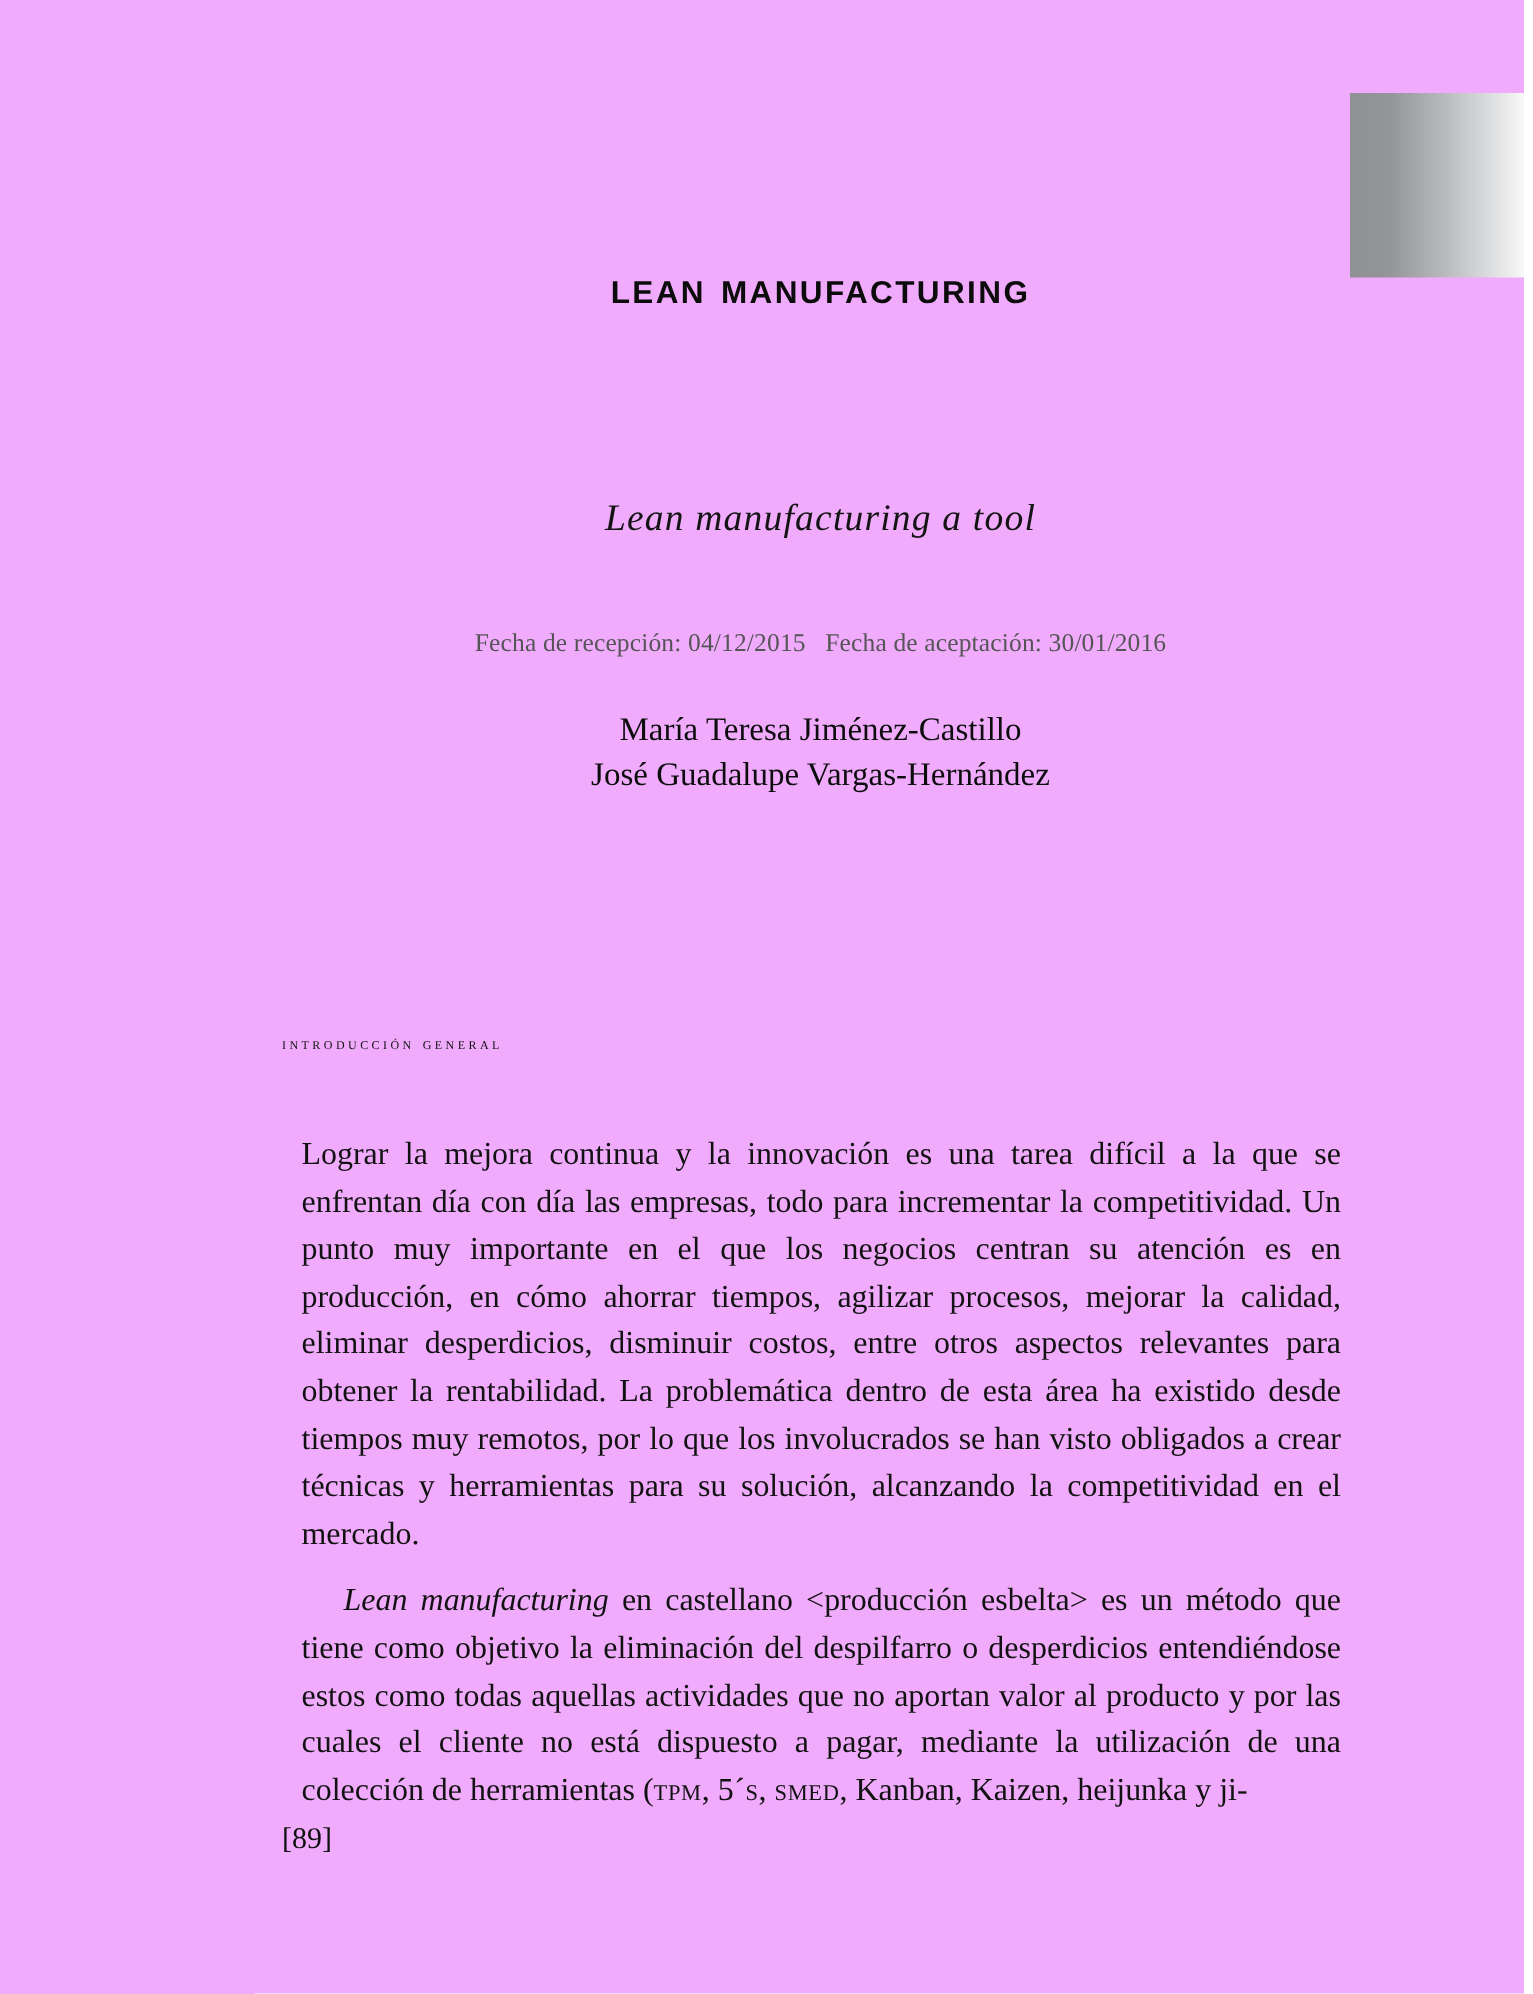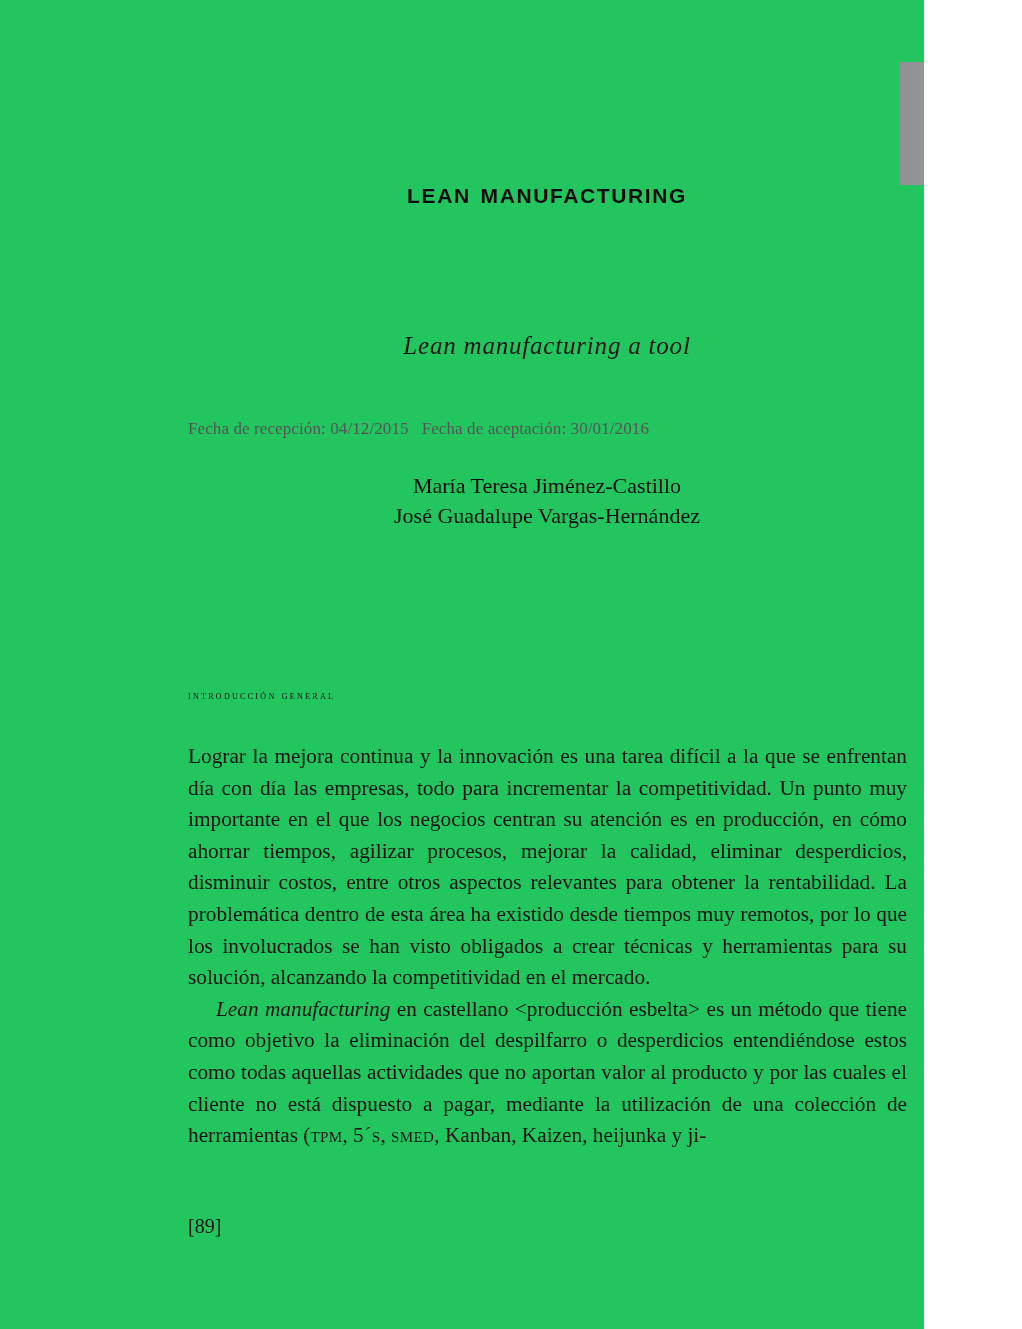--- a/index.html
+++ b/index.html
@@ -2,23 +2,23 @@
 <html><head>
 <meta charset="utf-8">
 <style>
   html, body {
     margin: 0;
     padding: 0;
     background: #ffffff;
   }
   .page {
     position: relative;
-    width: 924px;
+    width: 1016px;
     height: 1329px;
-    background: #22c55e;
+    background: #f0abfc;
     overflow: hidden;
     font-family: "Liberation Serif", "DejaVu Serif", serif;
     color: #111111;
   }
 
   
   .corner-block {
     position: absolute;
     left: 900px;
     top: 62px;
@@ -64,20 +64,21 @@
     color: #141414;
     white-space: pre;
   }
 
   
   .dates {
     position: absolute;
     left: 188px;
     top: 419px;
     width: 718px;
+    text-align: center;
     font-size: 17px;
     color: #555557;
     letter-spacing: 0.1px;
     white-space: pre;
   }
 
   
   .authors {
     position: absolute;
     left: 188px;
@@ -112,21 +113,21 @@
     top: 741px;
     width: 719px;
     font-size: 21.3px;
     line-height: 31.6px;
     text-align: justify;
     text-justify: inter-word;
     color: #121212;
     hyphens: manual;
   }
   .body-text p {
-    margin: 0;
+    margin: 13px;
   }
   .body-text p + p {
     text-indent: 28px;
   }
   .it {
     font-style: italic;
   }
   .sc {
     font-variant: small-caps;
     text-transform: lowercase;

